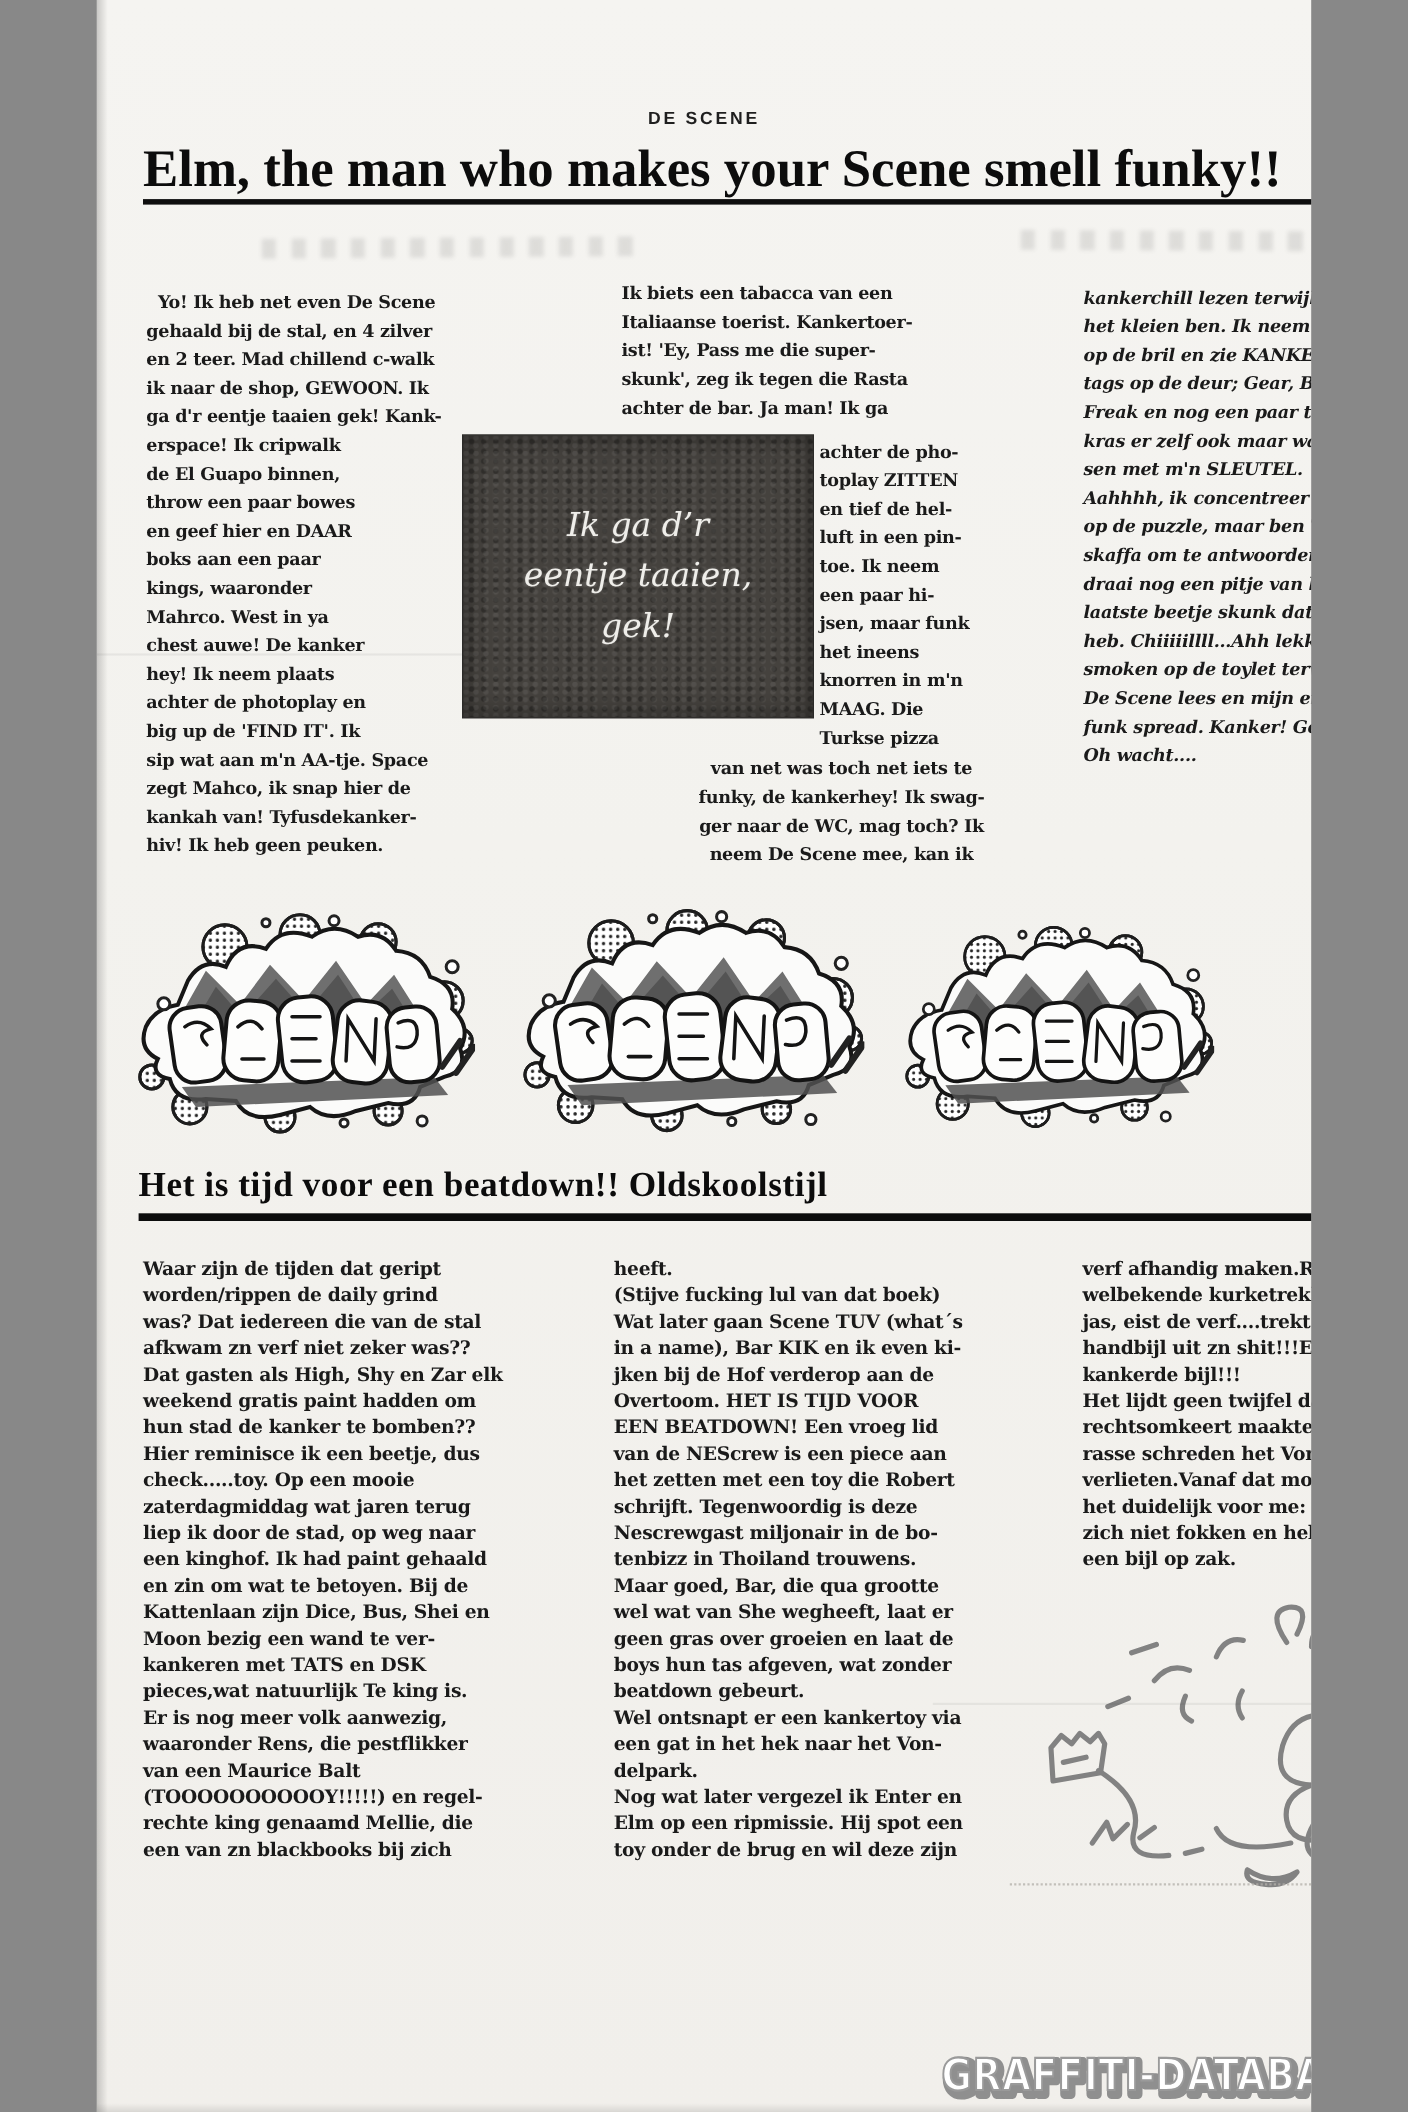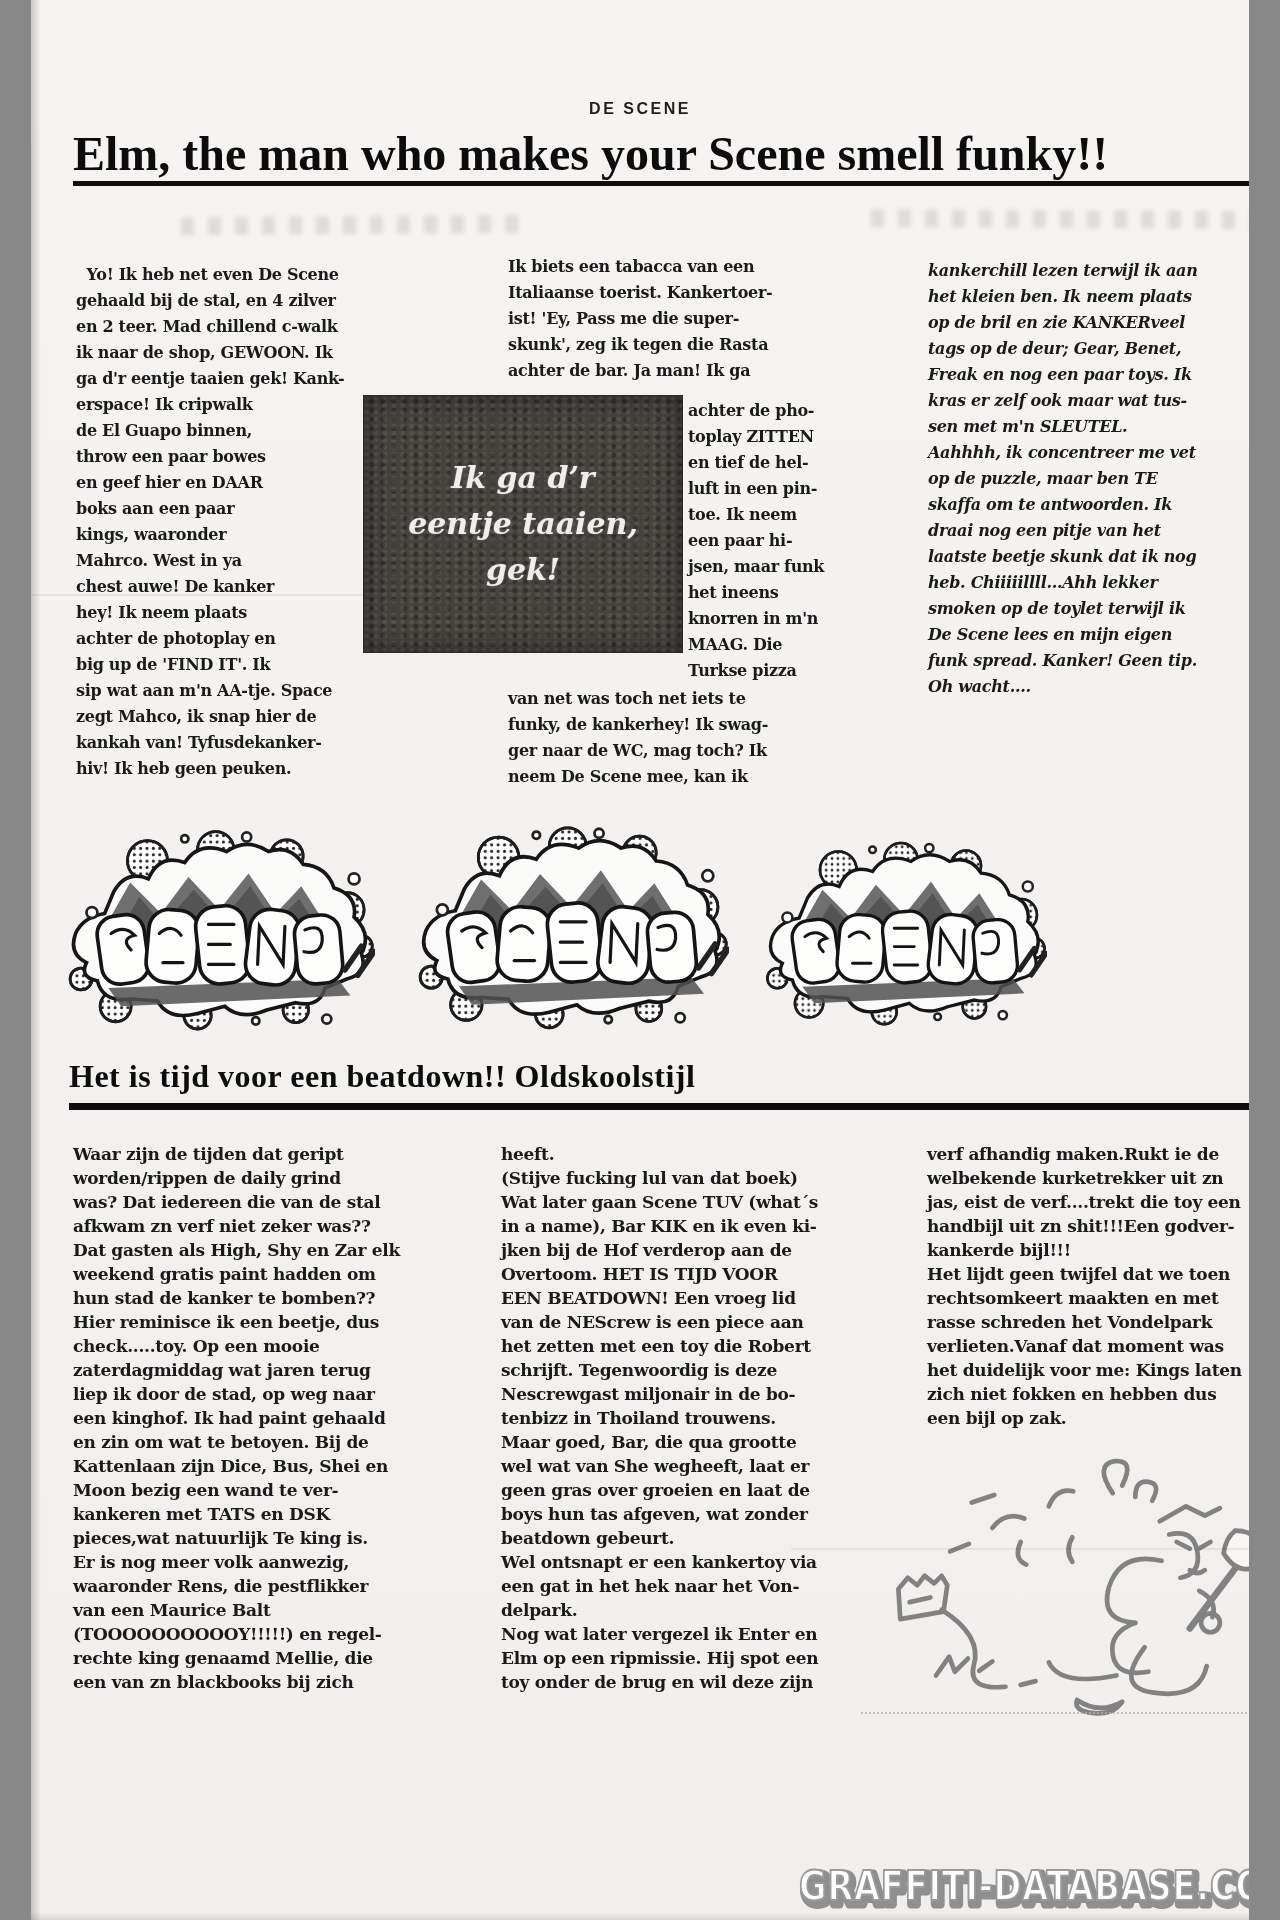--- a/index.html
+++ b/index.html
@@ -1,18 +1,18 @@
 <!DOCTYPE html>
 <html><head>
 <meta charset="utf-8">
 <style>
   html,body{margin:0;padding:0;background:#888;}
   .page{
     position:relative;
-    width:1218px;height:1920px;
+    width:1104px;height:1920px;
     margin:0 auto;
     background:linear-gradient(180deg,#f5f4f1 0%,#f3f2ee 40%,#f1efeb 100%);
     overflow:hidden;
     font-family:"DejaVu Serif", serif;
     color:#181818;
   }
   .page::before{ 
     content:"";position:absolute;left:0;top:0;width:10px;height:100%;
     background:linear-gradient(90deg,rgba(0,0,0,.18),rgba(0,0,0,0));
   }
@@ -55,21 +55,21 @@
     background:
       radial-gradient(circle at 30% 30%, rgba(255,255,255,.07) 0 2px, rgba(0,0,0,0) 3px) 0 0/9px 7px,
       radial-gradient(circle at 70% 60%, rgba(0,0,0,.28) 0 2px, rgba(0,0,0,0) 3px) 0 0/11px 9px,
       #45423e;
     border:1px solid #2b2a28;
     box-shadow:inset 0 0 24px rgba(0,0,0,.45);
     display:flex;align-items:center;justify-content:center;
   }
   .inset-text{
     font-family:"DejaVu Serif",serif;
-    font-style:italic;font-weight:bold;
+    font-style:italic;font-weight:normal;
     font-size:30px;line-height:46px;
     color:#efeeea;text-align:center;
     white-space:pre-line;
     text-shadow:0 0 2px rgba(255,255,255,.25);
   }
   .ghost{
     height:18px;opacity:.13;filter:blur(2px);
     background:repeating-linear-gradient(90deg,#4a4a4a 0 13px, rgba(0,0,0,0) 13px 27px);
   }
   .crease{
@@ -128,21 +128,21 @@
 toplay ZITTEN
 en tief de hel-
 luft in een pin-
 toe. Ik neem
 een paar hi-
 jsen, maar funk
 het ineens
 knorren in m'n
 MAAG. Die
 Turkse pizza</div>
-  <div class="abs body-text" style="left:477px;top:686px;width:400px;">van net was toch net iets te
+  <div class="abs body-text" style="left:477px;top:686px;width:400px;text-align:center;">van net was toch net iets te
 funky, de kankerhey! Ik swag-
 ger naar de WC, mag toch? Ik
 neem De Scene mee, kan ik</div>
   <div class="abs body-text" style="left:897px;top:258px;width:380px;font-style:italic;">kankerchill lezen terwijl ik aan
 het kleien ben. Ik neem plaats
 op de bril en zie KANKERveel
 tags op de deur; Gear, Benet,
 Freak en nog een paar toys. Ik
 kras er zelf ook maar wat tus-
 sen met m'n SLEUTEL.

